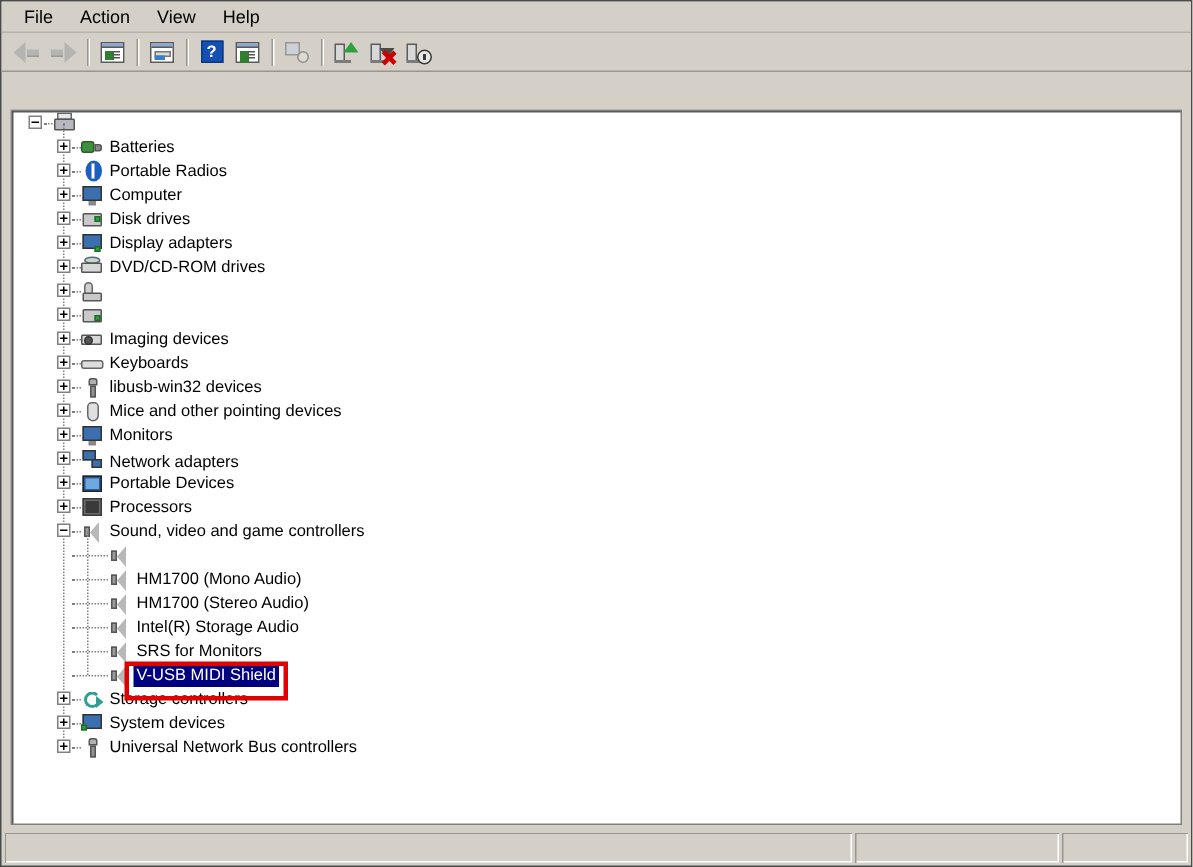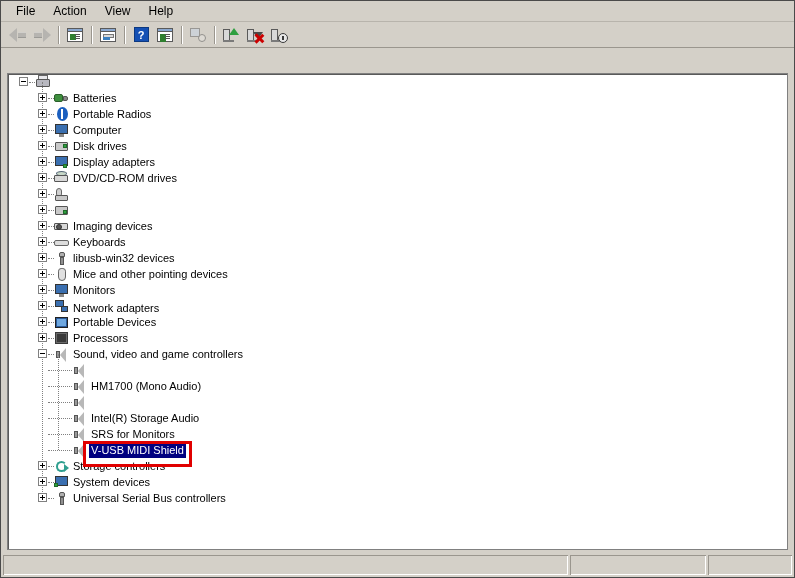--- a/index.html
+++ b/index.html
@@ -584,20 +584,21 @@
             <div class="ic ic-speaker-c"></div>
           </div>
           <div class="node-label" style="left: 81px; top: 0px;">HM1700 (Mono Audio)</div>
         </div>
         <div class="node" style="top: 320px; position: absolute; left: 0px; right: 0px;">
           <div class="dashline-h" style="left: 40px; width: 24px; top: 8px;"></div>
           <div class="node-icon" style="left: 64px; top: 1px;">
             <div class="ic ic-speaker-b"></div>
             <div class="ic ic-speaker-c"></div>
           </div>
+          <div class="node-label" style="left: 81px; top: 0px;">HM1700 (Stereo Audio)</div>
         </div>
         <div class="node" style="top: 336px; position: absolute; left: 0px; right: 0px;">
           <div class="dashline-h" style="left: 40px; width: 24px; top: 8px;"></div>
           <div class="node-icon" style="left: 64px; top: 1px;">
             <div class="ic ic-speaker-b"></div>
             <div class="ic ic-speaker-c"></div>
           </div>
           <div class="node-label" style="left: 81px; top: 0px;">Intel(R) Storage Audio</div>
         </div>
         <div class="node" style="top: 352px; position: absolute; left: 0px; right: 0px;">
@@ -634,21 +635,21 @@
           </div>
           <div class="node-label" style="left: 63px; top: 0px;">System devices</div>
         </div>
         <div class="node" style="top: 416px; position: absolute; left: 0px; right: 0px;">
           <div class="dashline-h" style="left: 40px; width: 6px; top: 8px;"></div>
           <div class="expander plus" style="left: 30px; top: 3px;"></div>
           <div class="node-icon" style="left: 46px; top: 1px;">
             <div class="ic ic-usb-head"></div>
             <div class="ic ic-usb-stem"></div>
           </div>
-          <div class="node-label" style="left: 63px; top: 0px;">Universal Serial Bus controllers</div>
+          <div class="node-label" style="left: 63px; top: 0px;">Universal Network Bus controllers</div>
         </div>
         <div class="dashline-v" style="left: 50px; top: 280px; height: 96px;"></div>
       </div>
     <div id="annotation" style="left: 75px; top: 367px; width: 109px; height: 26px; border-color: rgb(224, 0, 0);"></div>
   </div>
 
   <div id="statusbar">
     <div class="status-pane" id="status-main"></div>
     <div class="status-pane" id="status-mid"></div>
     <div class="status-pane" id="status-right"></div>

